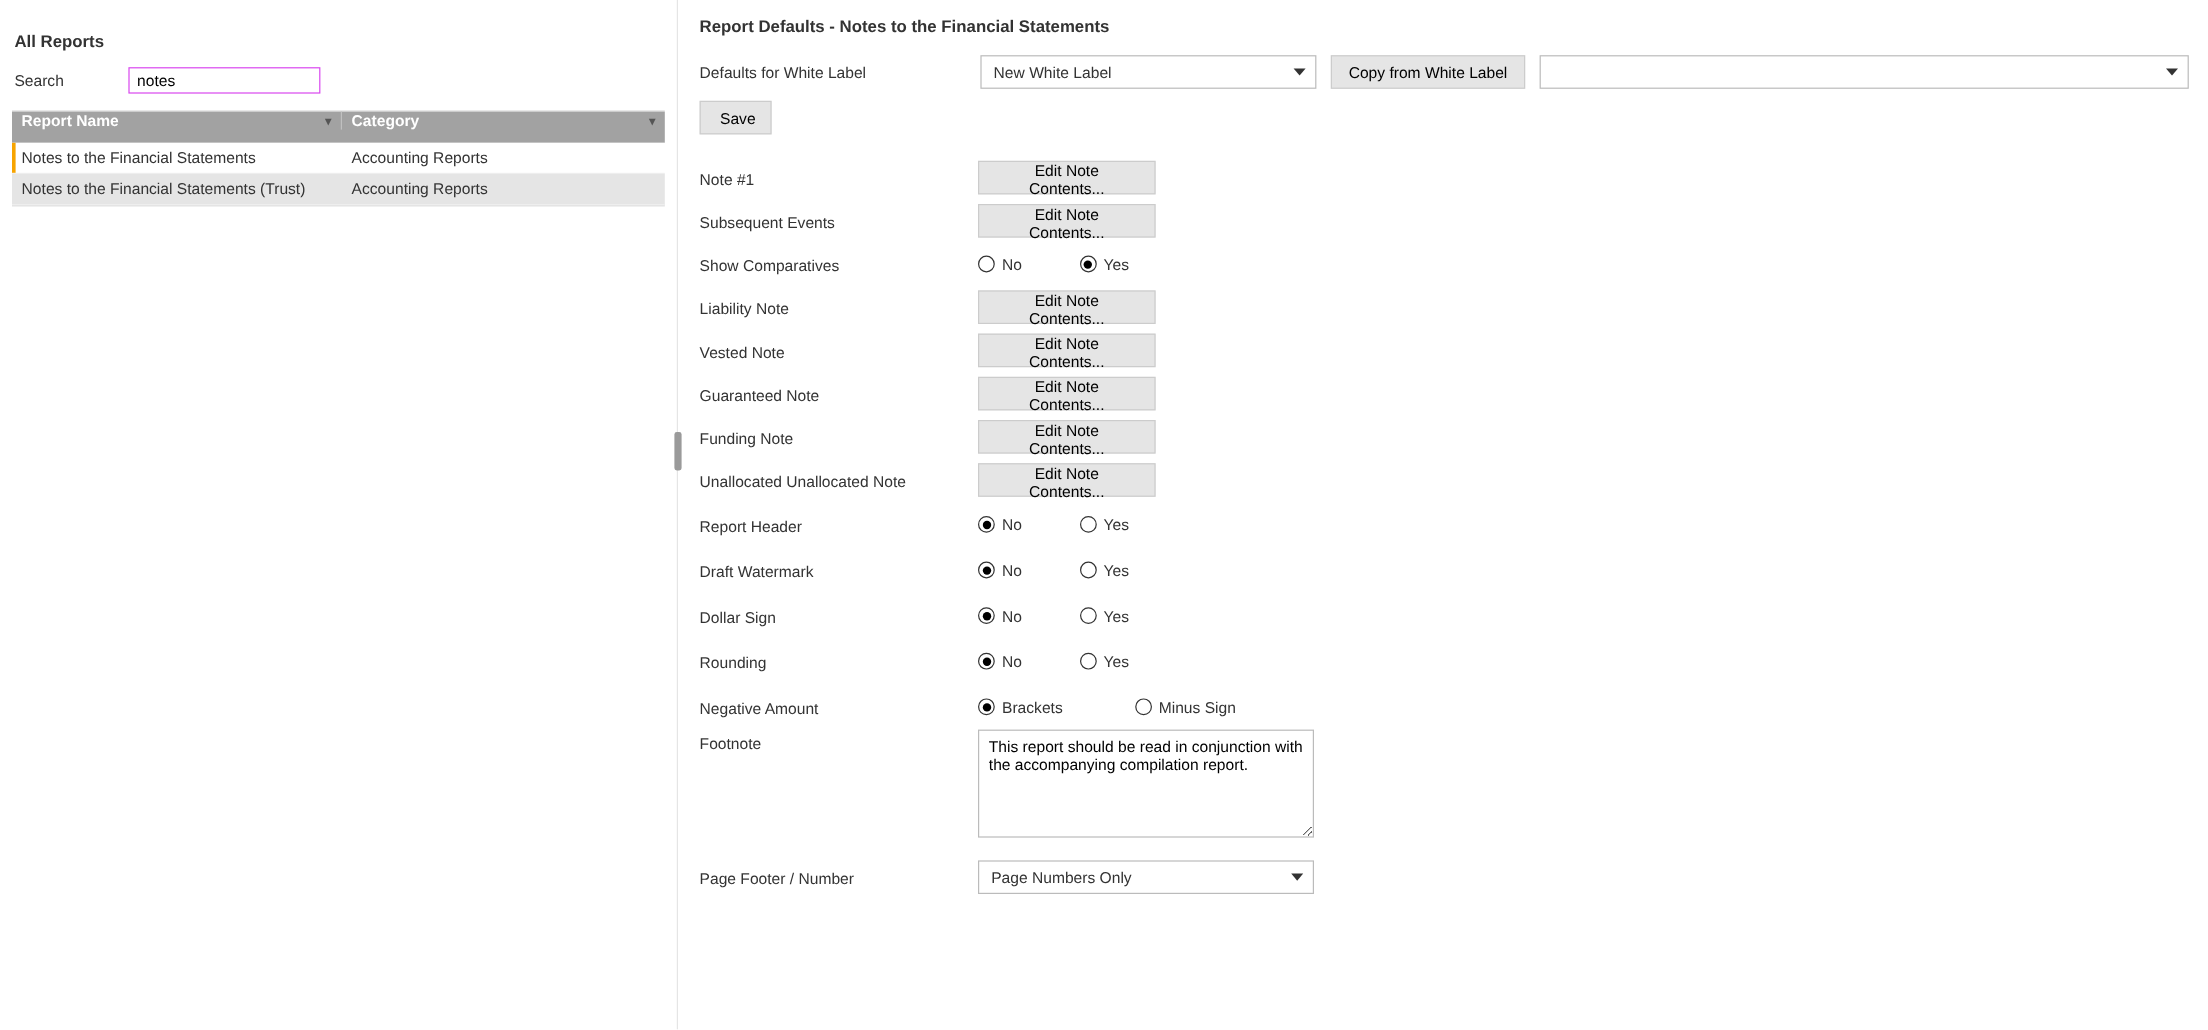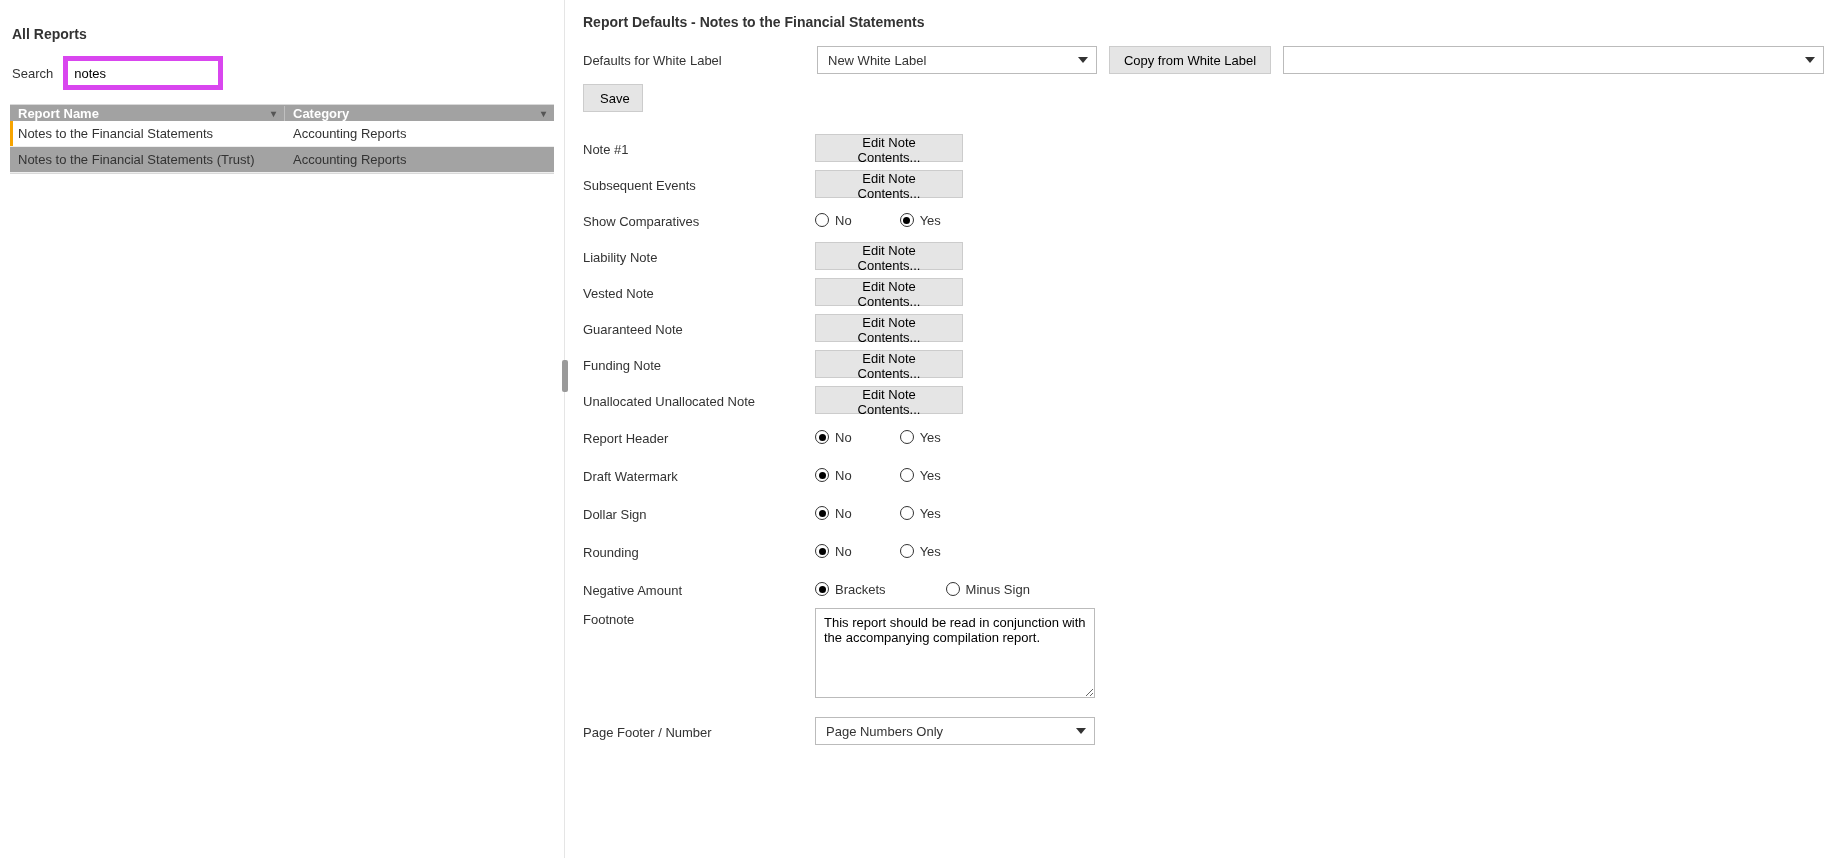--- a/index.html
+++ b/index.html
@@ -32,37 +32,38 @@
   .search-row {
     display: flex;
     align-items: center;
     gap: 10px;
     margin-bottom: 14px;
     margin-left: 2px;
   }
   .search-row label { font-size: 13px; }
   .search-row input {
     width: 160px;
-    height: 34px;
-    border: 5px solid #d946ef;
+    height: 22px;
+    border: 1px solid #d946ef;
     padding: 2px 6px;
     font-size: 13px;
+    margin-left: 44px;
   }
   .grid {
     border: 1px solid #d9d9d9;
     border-left: none; border-right: none;
   }
   .grid-header {
     display: flex;
     background: #a2a2a2;
     color: #fff;
     font-size: 13px;
     font-weight: 600;
-    height: 16px;
-    align-items: flex-end;
+    height: 26px;
+    align-items: flex-start;
   }
   .grid-header .col {
     display: flex;
     align-items: center;
     justify-content: space-between;
     padding: 0 8px;
     border-right: 1px solid #c0c0c0;
   }
   .grid-header .col:last-child { border-right: none; }
   .col-name { width: 275px; flex: 0 0 275px; }
@@ -72,21 +73,21 @@
     color: #666;
     margin-left: 4px;
   }
   .grid-header .chev { color: #555; }
   .grid-body .row {
     display: flex;
     height: 26px;
     align-items: center;
     font-size: 13px;
     border-bottom: 1px solid #eee;
-    background: #a3a3a3;
+    background: #e5e5e5;
   }
   .grid-body .row.selected {
     background: #fff;
     position: relative;
   }
   .grid-body .row.selected::before {
     content: "";
     position: absolute;
     left: 0; top: 0; bottom: 0;
     width: 3px;

